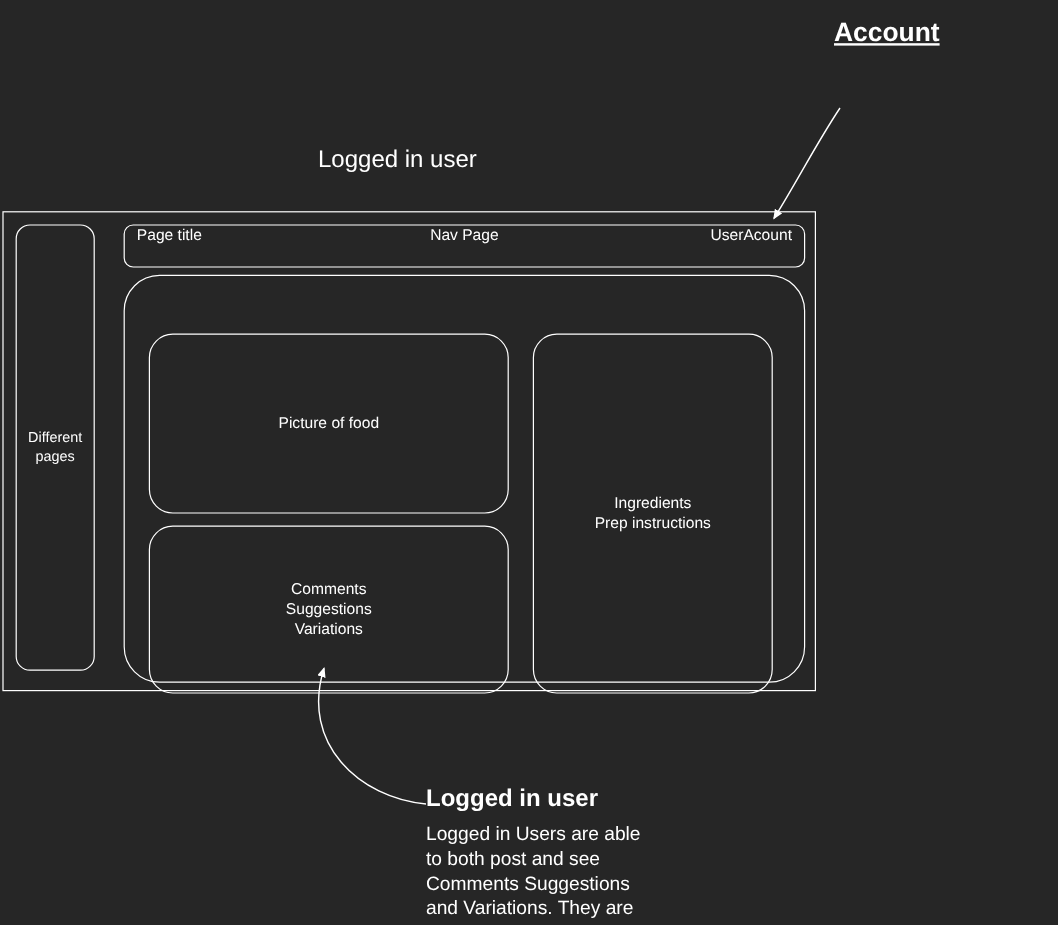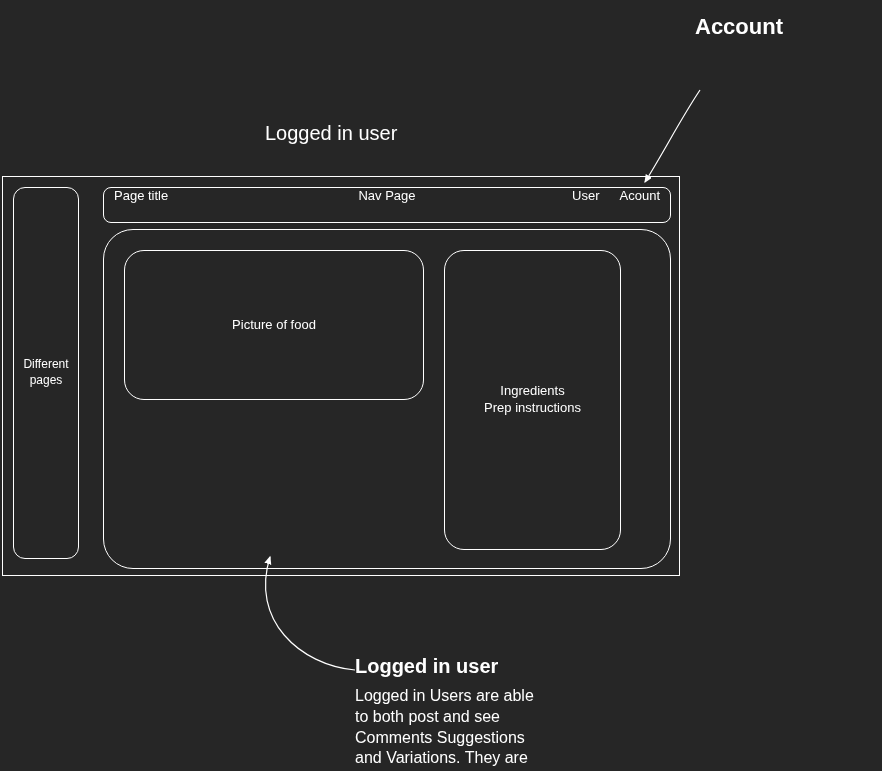--- a/index.html
+++ b/index.html
@@ -17,20 +17,21 @@
       left: 265px;
       top: 122px;
       font-size: 20px;
       font-weight: 400;
     }
     .annotation-account {
       position: absolute;
       left: 695px;
       top: 14px;
       width: 175px;
+      text-decoration: underline;
     }
     .annotation-account h2 {
       font-size: 22px;
       font-weight: 700;
       margin-bottom: 8px;
     }
     .annotation-account p {
       font-size: 12px;
       line-height: 1.3;
     }
@@ -80,50 +81,51 @@
       width: 568px;
       height: 36px;
       border: 1px solid #ffffff;
       border-radius: 8px;
       display: flex;
       font-size: 13px;
       padding: 0 10px;
     }
     .topbar .pt { flex: 0 0 auto; }
     .topbar .nm { position: absolute; left: 50%; transform: translateX(-50%); }
-    .topbar .right { margin-left: auto; display: flex; gap: 20px; }
+    .topbar .right { margin-left: auto; display: flex; }
     .content-panel {
       position: absolute;
       left: 100px;
       top: 52px;
       width: 568px;
       height: 340px;
       border: 1px solid #ffffff;
       border-radius: 30px;
     }
     .card {
       position: absolute;
       border: 1px solid #ffffff;
       border-radius: 20px;
       display: flex;
       align-items: center;
       justify-content: center;
       text-align: center;
       font-size: 13px;
       line-height: 1.3;
       padding: 6px;
+      margin-top: 28px;
     }
     .card-food {
       left: 20px; top: 20px; width: 300px; height: 150px;
     }
     .card-comments {
       left: 20px; top: 180px; width: 300px; height: 140px;
     }
     .card-ingredients {
-      left: 340px; top: 20px; width: 177px; height: 300px; justify-content: center;
+      left: 340px; top: 20px; width: 200px; height: 300px; justify-content: center;
     }
     svg.connector {
       position: absolute;
       top: 0; left: 0;
       pointer-events: none;
       overflow: visible;
     }
     .multiline span { display: block; }
   </style>
 </head>
@@ -142,20 +144,27 @@
     <span class="pt">Page title</span>
     <span class="nm">Nav Page</span>
     <span class="right">
       <span>User</span>
       <span>Acount</span>
     </span>
   </div>
 
   <div class="content-panel">
     <div class="card card-food">Picture of food</div>
+    <div class="card card-comments multiline">
+      <div>
+        <span>Comments</span>
+        <span>Suggestions</span>
+        <span>Variations</span>
+      </div>
+    </div>
     <div class="card card-ingredients multiline">
       <div>
         <span>Ingredients</span>
         <span>Prep instructions</span>
       </div>
     </div>
   </div>
 </div>
 
 <div class="annotation-logged">

